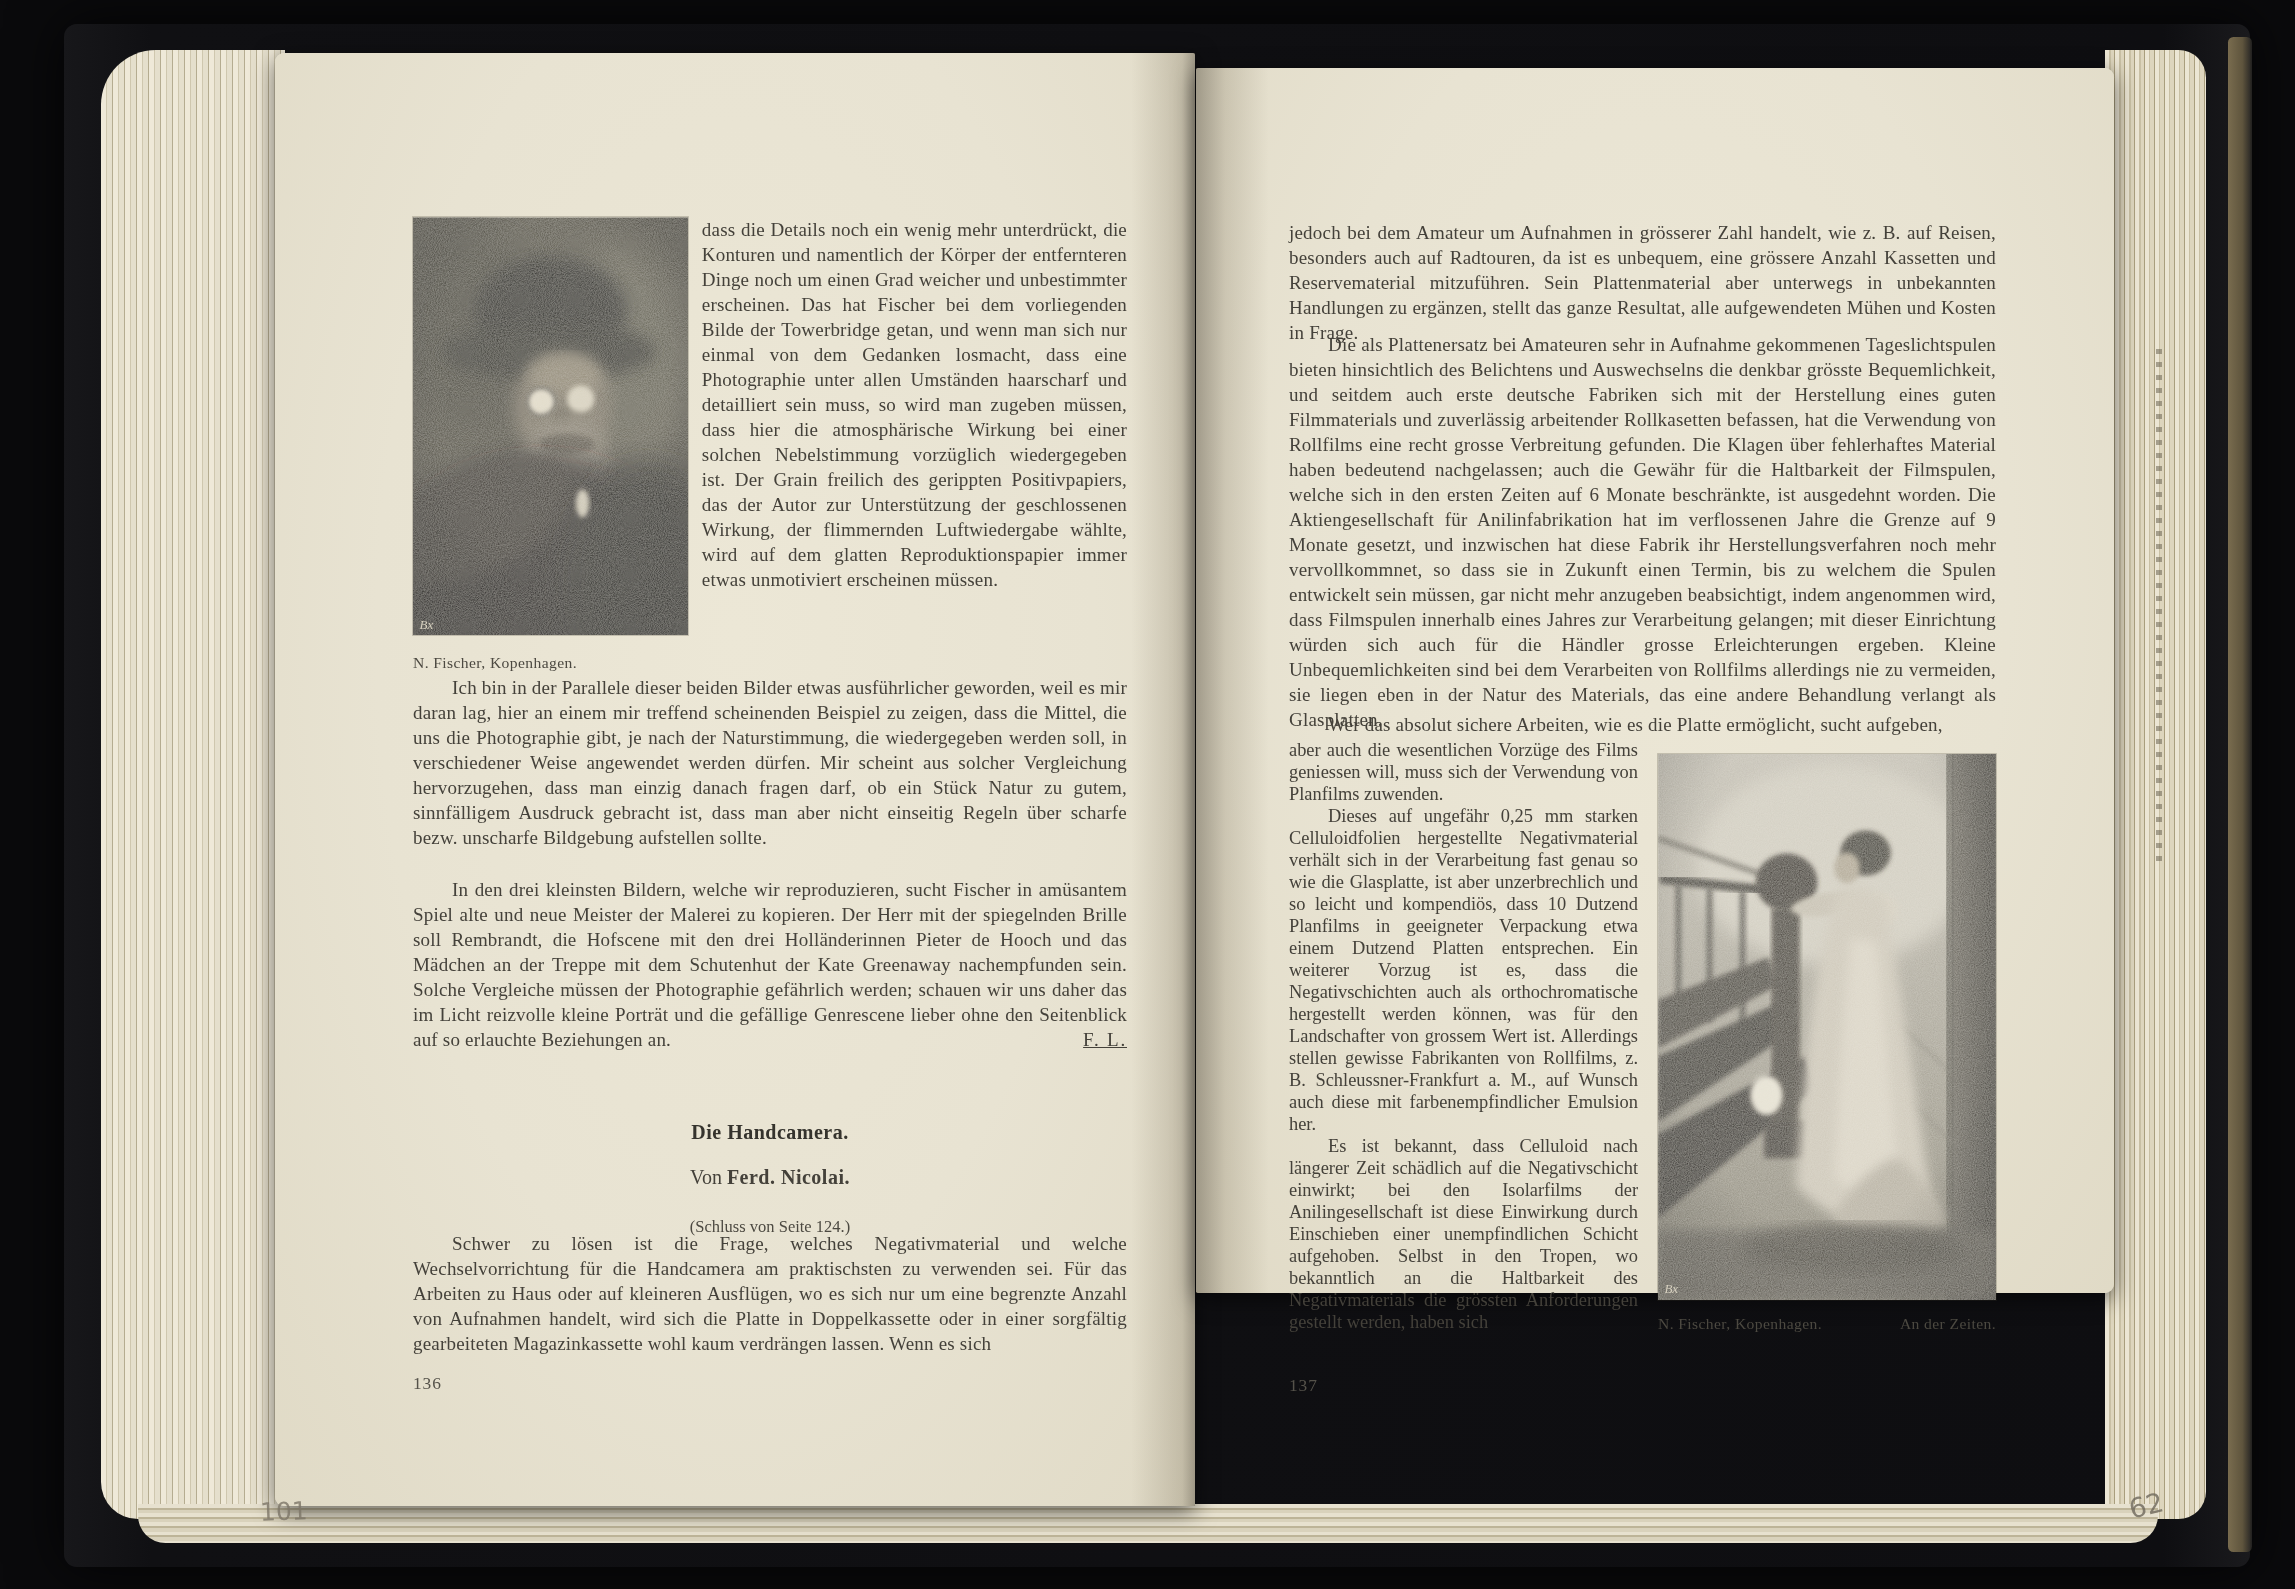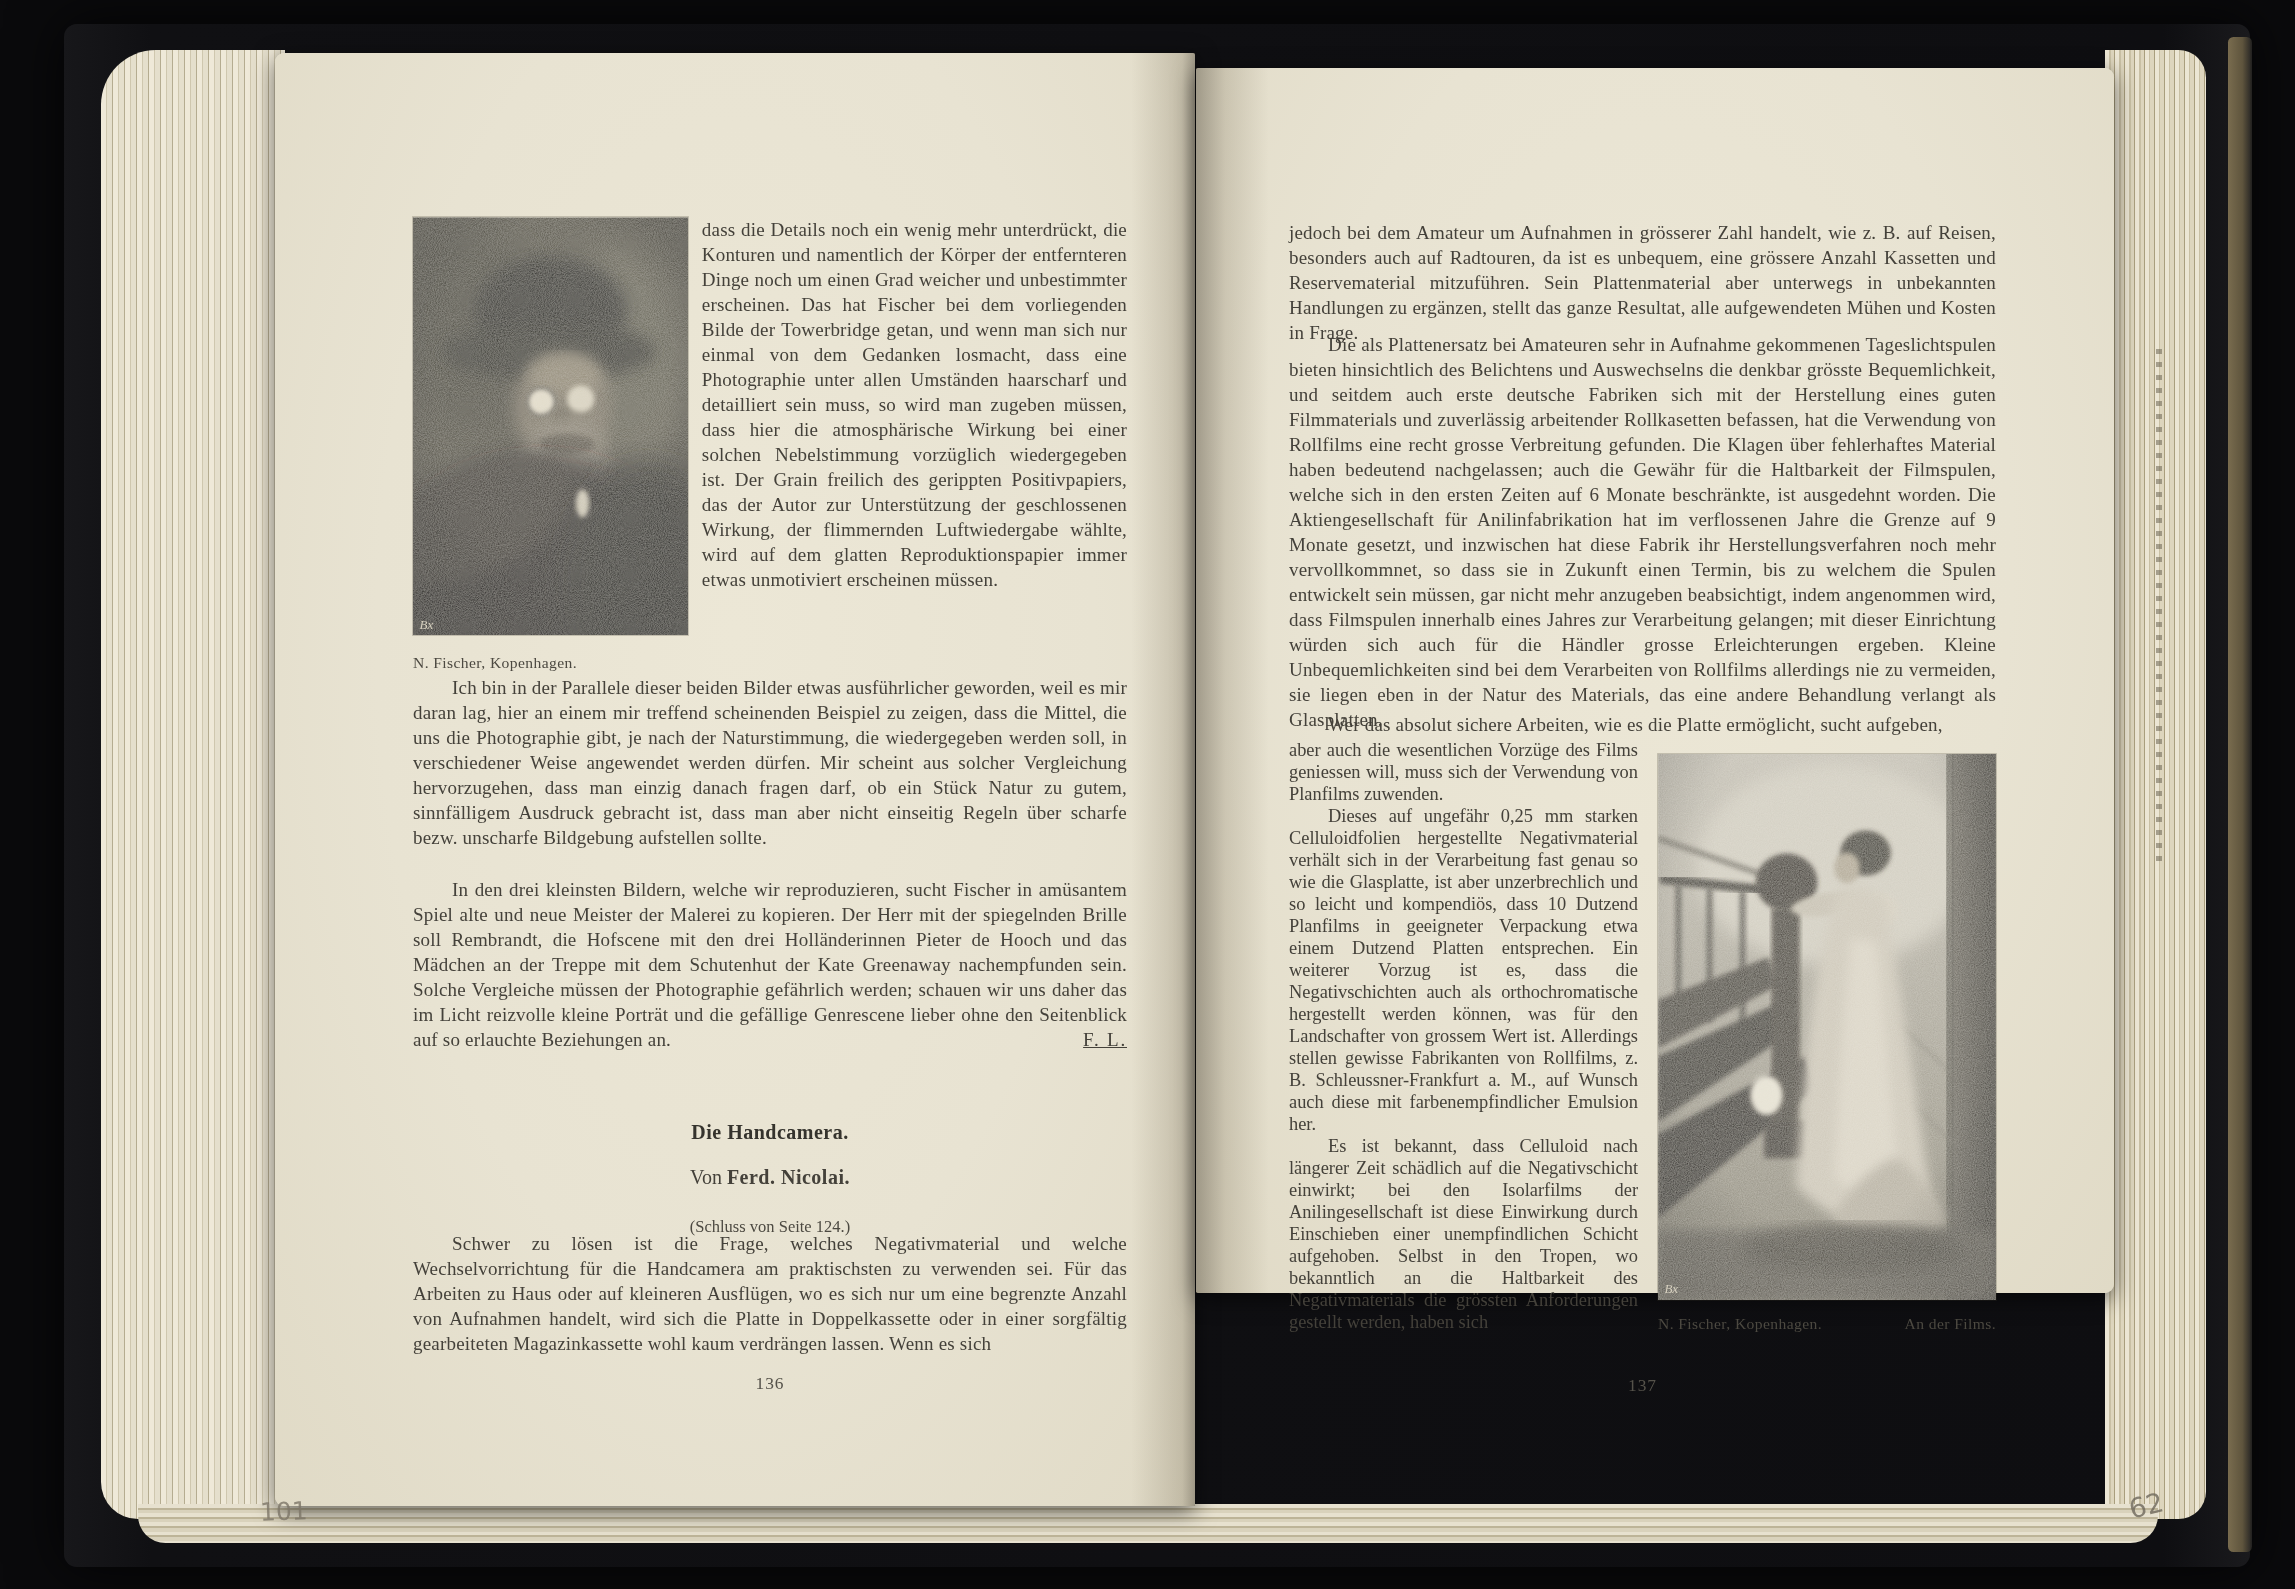--- a/index.html
+++ b/index.html
@@ -43,21 +43,21 @@
   .photo-frame{position:relative;line-height:0;box-shadow:0 0 0 0.9px rgba(60,55,45,.25);}
   .photo-sig{position:absolute;left:6.4px;bottom:5.5px;font-size:13px;font-style:italic;color:#d6d0bf;line-height:11px;}
   .fig-caption{font-size:15.6px;letter-spacing:0.4px;color:#4c4941;margin-top:14.7px;text-align:left;}
   .col-text{flex:1;font-size:19px;line-height:25px;text-align:justify;}
   .sig{float:right;font-size:19px;letter-spacing:1.8px;text-decoration:underline;}
   .article-title{position:absolute;left:138px;width:714px;text-align:center;font-size:20px;font-weight:bold;
       color:#35332d;letter-spacing:0.5px;}
   .byline{position:absolute;left:138px;width:714px;text-align:center;font-size:20px;color:#44413a;}
   .byline b{letter-spacing:0.5px;}
   .subnote{position:absolute;left:138px;width:714px;text-align:center;font-size:16.5px;color:#4c4941;}
-  .pageno{position:absolute;text-align:center;font-size:17.4px;letter-spacing:0.9px;color:#55524a;}
+  .pageno{position:absolute;font-size:17.4px;letter-spacing:0.9px;color:#55524a;}
   
   .rp-flow{position:absolute;left:93px;top:671px;width:707px;font-size:18.4px;line-height:22px;text-align:justify;}
   .stairs-fig{float:right;width:338px;margin:14.7px 0 5.5px 20px;}
   .cap-row{display:flex;justify-content:space-between;font-size:15.6px;letter-spacing:0.4px;color:#4c4941;margin-top:13.8px;}
   
   .pencil{position:absolute;font-family:"DejaVu Sans","Liberation Sans",sans-serif;color:#7d7668;opacity:.8;}
   .pencil-left{left:260px;top:1497px;font-size:25px;transform:rotate(-2deg);}
   .pencil-right{left:2129px;top:1490px;font-size:27px;transform:rotate(-14deg);color:#6f695c;}
 </style>
 </head>
@@ -218,21 +218,21 @@
               <path d="M260,440 C300,470 320,500 310,520 C270,535 210,528 190,505 C210,470 240,445 260,440 Z" fill="#b9b3a5" filter="url(#sb6)"></path>
               <rect x="0" y="520" width="368" height="75" fill="#6a665d" filter="url(#sb6)"></rect>
               <ellipse cx="210" cy="540" rx="120" ry="26" fill="#4f4b43" filter="url(#sb10)"></ellipse>
               <rect width="368" height="595" fill="url(#vig2)"></rect>
             </g>
           </svg>
           <div class="photo-sig">Bx</div>
         </div>
         <figcaption class="cap-row">
           <span>N. Fischer, Kopenhagen.</span>
-          <span>An der Films.</span>
+          <span>An der Zeiten.</span>
         </figcaption>
       </figure>
       <p>aber auch die wesentlichen Vorzüge des Films geniessen will, muss sich der Verwendung von Planfilms zuwenden.</p>
       <p class="indent">Dieses auf ungefähr 0,25 mm starken Celluloidfolien hergestellte Negativmaterial verhält sich in der Verarbeitung fast genau so wie die Glasplatte, ist aber unzerbrechlich und so leicht und kompendiös, dass 10 Dutzend Planfilms in geeigneter Verpackung etwa einem Dutzend Platten entsprechen. Ein weiterer Vorzug ist es, dass die Negativschichten auch als orthochromatische hergestellt werden können, was für den Landschafter von grossem Wert ist. Allerdings stellen gewisse Fabrikanten von Rollfilms, z. B. Schleussner-Frankfurt a. M., auf Wunsch auch diese mit farbenempfindlicher Emulsion her.</p>
       <p class="indent">Es ist bekannt, dass Celluloid nach längerer Zeit schädlich auf die Negativschicht einwirkt; bei den Isolarfilms der Anilingesellschaft ist diese Einwirkung durch Einschieben einer unempfindlichen Schicht aufgehoben. Selbst in den Tropen, wo bekanntlich an die Haltbarkeit des Negativmaterials die grössten Anforderungen gestellt werden, haben sich</p>
     </div>
 
     <div class="pageno" style="left:93px;top:1307px;width:707px;">137</div>
   </div>
 

